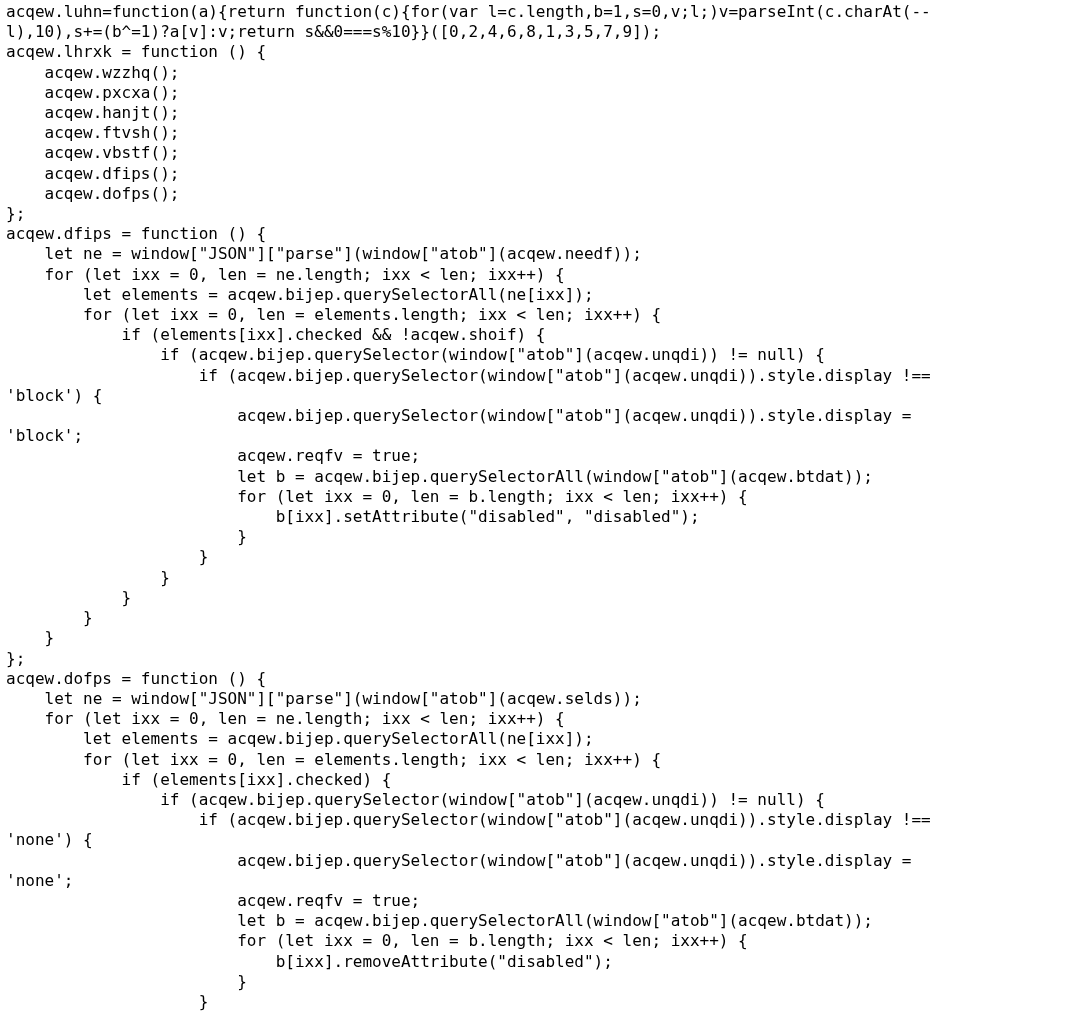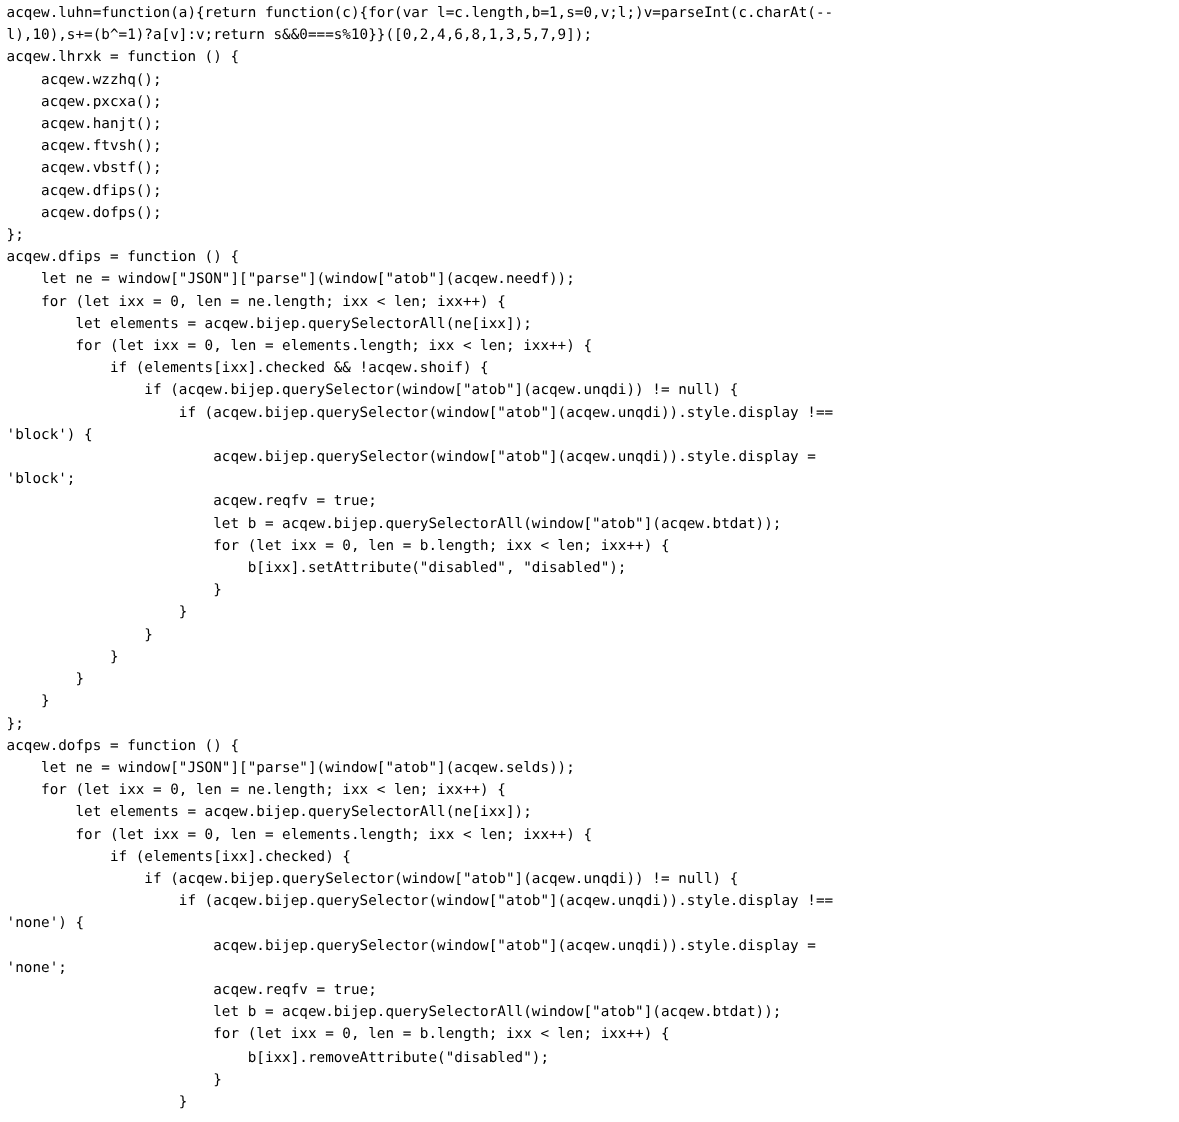--- a/index.html
+++ b/index.html
@@ -16,21 +16,21 @@
   }
   #code-view {
     padding: 2px 6px 0 6px;
     box-sizing: border-box;
     width: 1072px;
   }
   pre.code-block {
     margin: 0;
     padding: 0;
     font-family: "DejaVu Sans Mono", "Liberation Mono", monospace;
-    font-size: 13px;
+    font-size: 16px;
     line-height: 20.2px;
     color: #000000;
     white-space: pre;
     letter-spacing: 0px;
     tab-size: 4;
   }
 </style>
 </head>
 <body>
 

